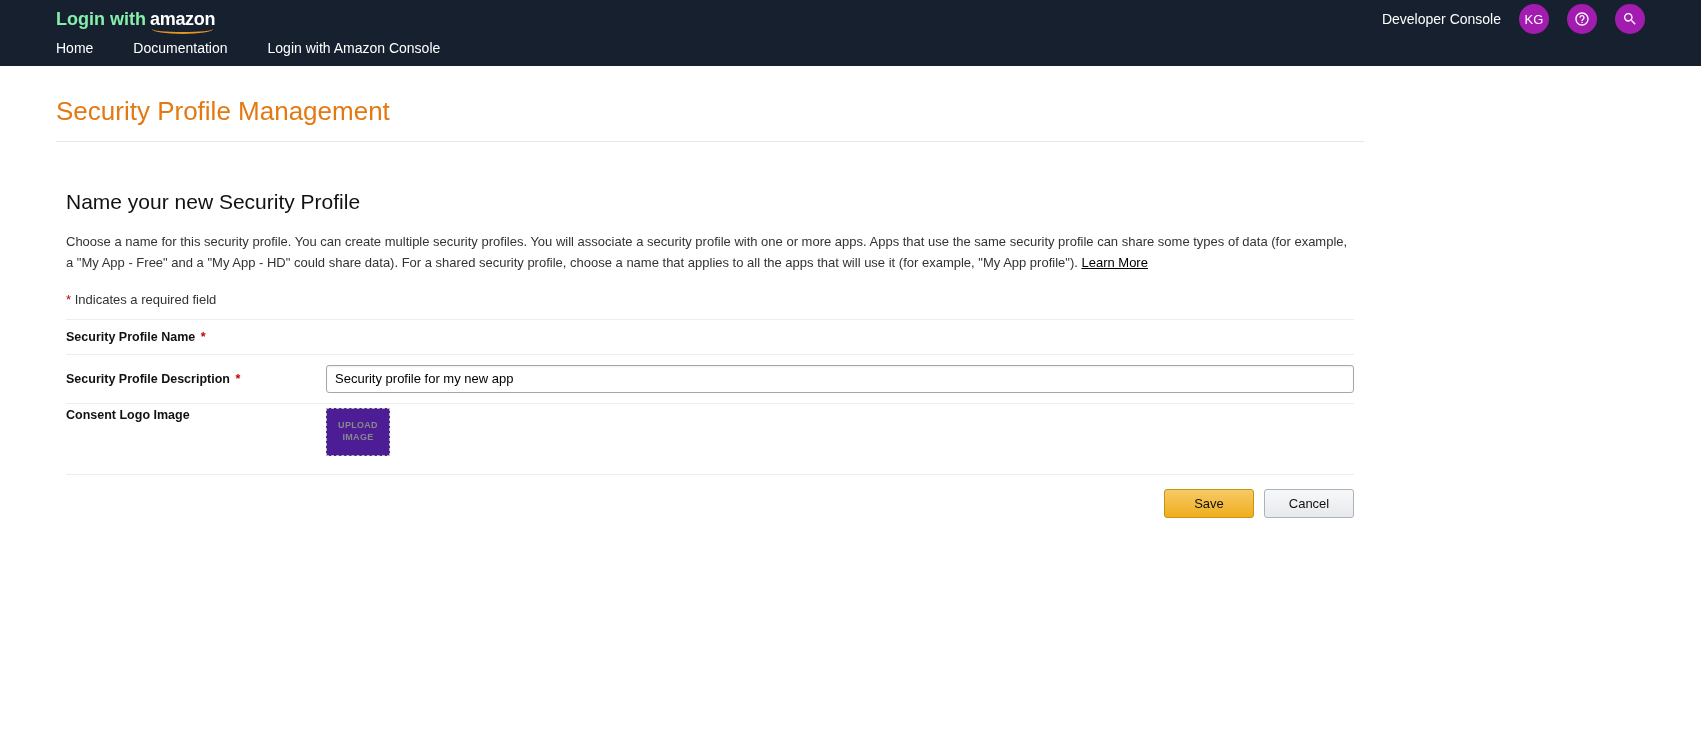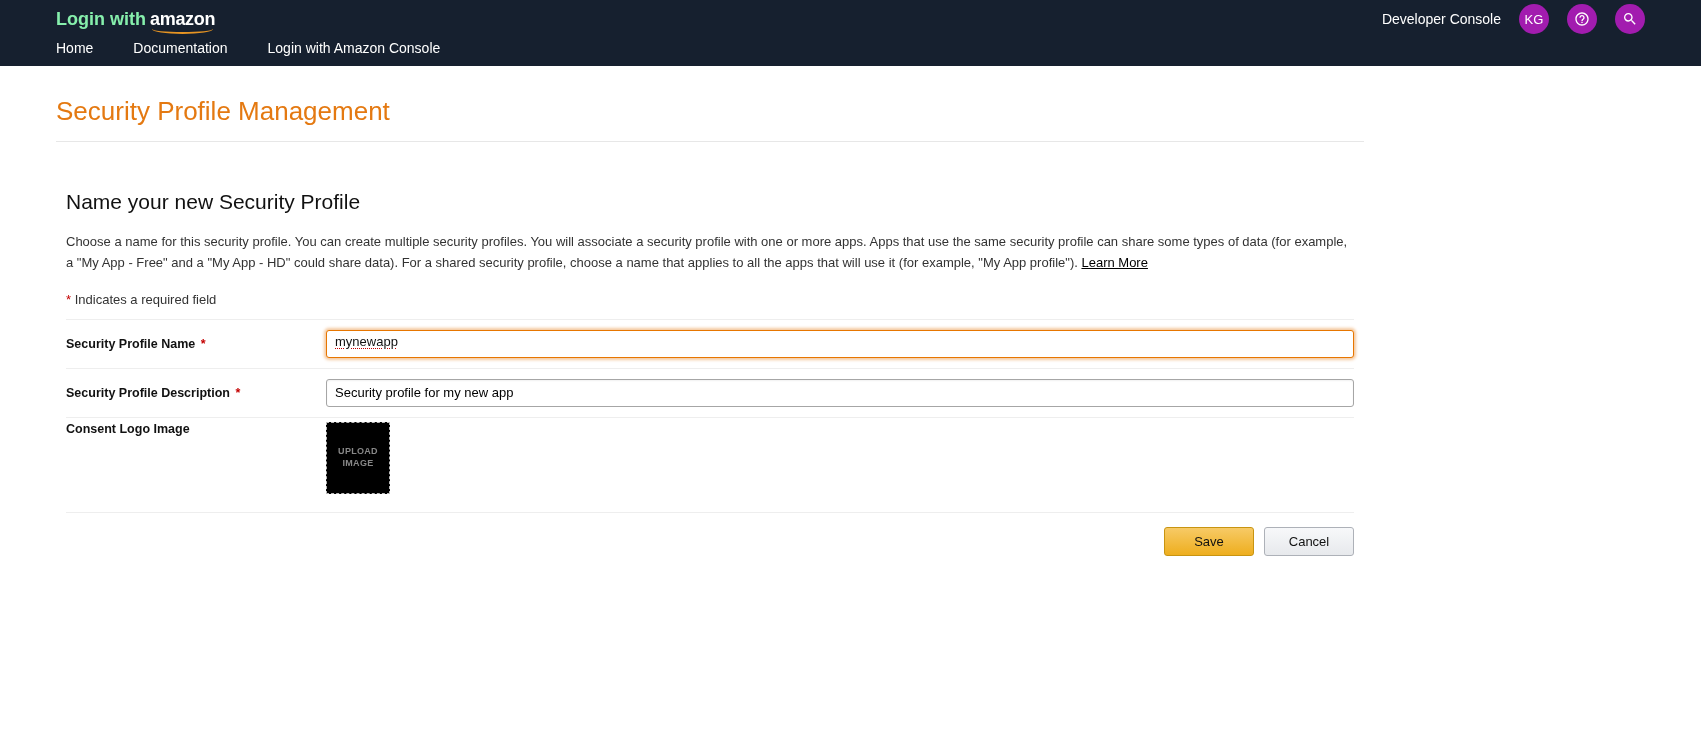--- a/index.html
+++ b/index.html
@@ -132,23 +132,23 @@
     background: #fff;
     box-shadow: inset 0 1px 2px rgba(0,0,0,0.06);
   }
   .text-input.focused {
     border: 1px solid #e77600;
     box-shadow: 0 0 3px 2px rgba(228,121,17,.4);
     outline: none;
   }
   .spell-under { text-decoration: underline dotted #c40000; text-decoration-thickness: 1px; text-underline-offset: 2px; }
   .upload-box {
-    width: 64px; height: 72px;
+    width: 64px; height: 48px;
     border: 1px dashed #bbb;
-    background: #000000;
+    background: #4c1d95;
     color: #888;
     font-size: 9px;
     font-weight: 700;
     text-align: center;
     display: flex;
     align-items: center;
     justify-content: center;
     line-height: 1.3;
     letter-spacing: 0.3px;
     cursor: pointer;
@@ -224,25 +224,20 @@
     <span class="ast">*</span>
     <span>Indicates a required field</span>
   </p>
 
   <div class="form">
 
     <div class="form-row">
       <div class="form-label">
         <span>Security Profile Name</span><span class="ast"> *</span>
       </div>
-      <div class="form-control">
-        <div class="text-input focused">
-          <span class="spell-under">mynewapp</span>
-        </div>
-      </div>
     </div>
 
     <div class="form-row">
       <div class="form-label">
         <span>Security Profile Description</span><span class="ast"> *</span>
       </div>
       <div class="form-control">
         <input type="text" class="text-input" value="Security profile for my new app" style="">
       </div>
     </div>

